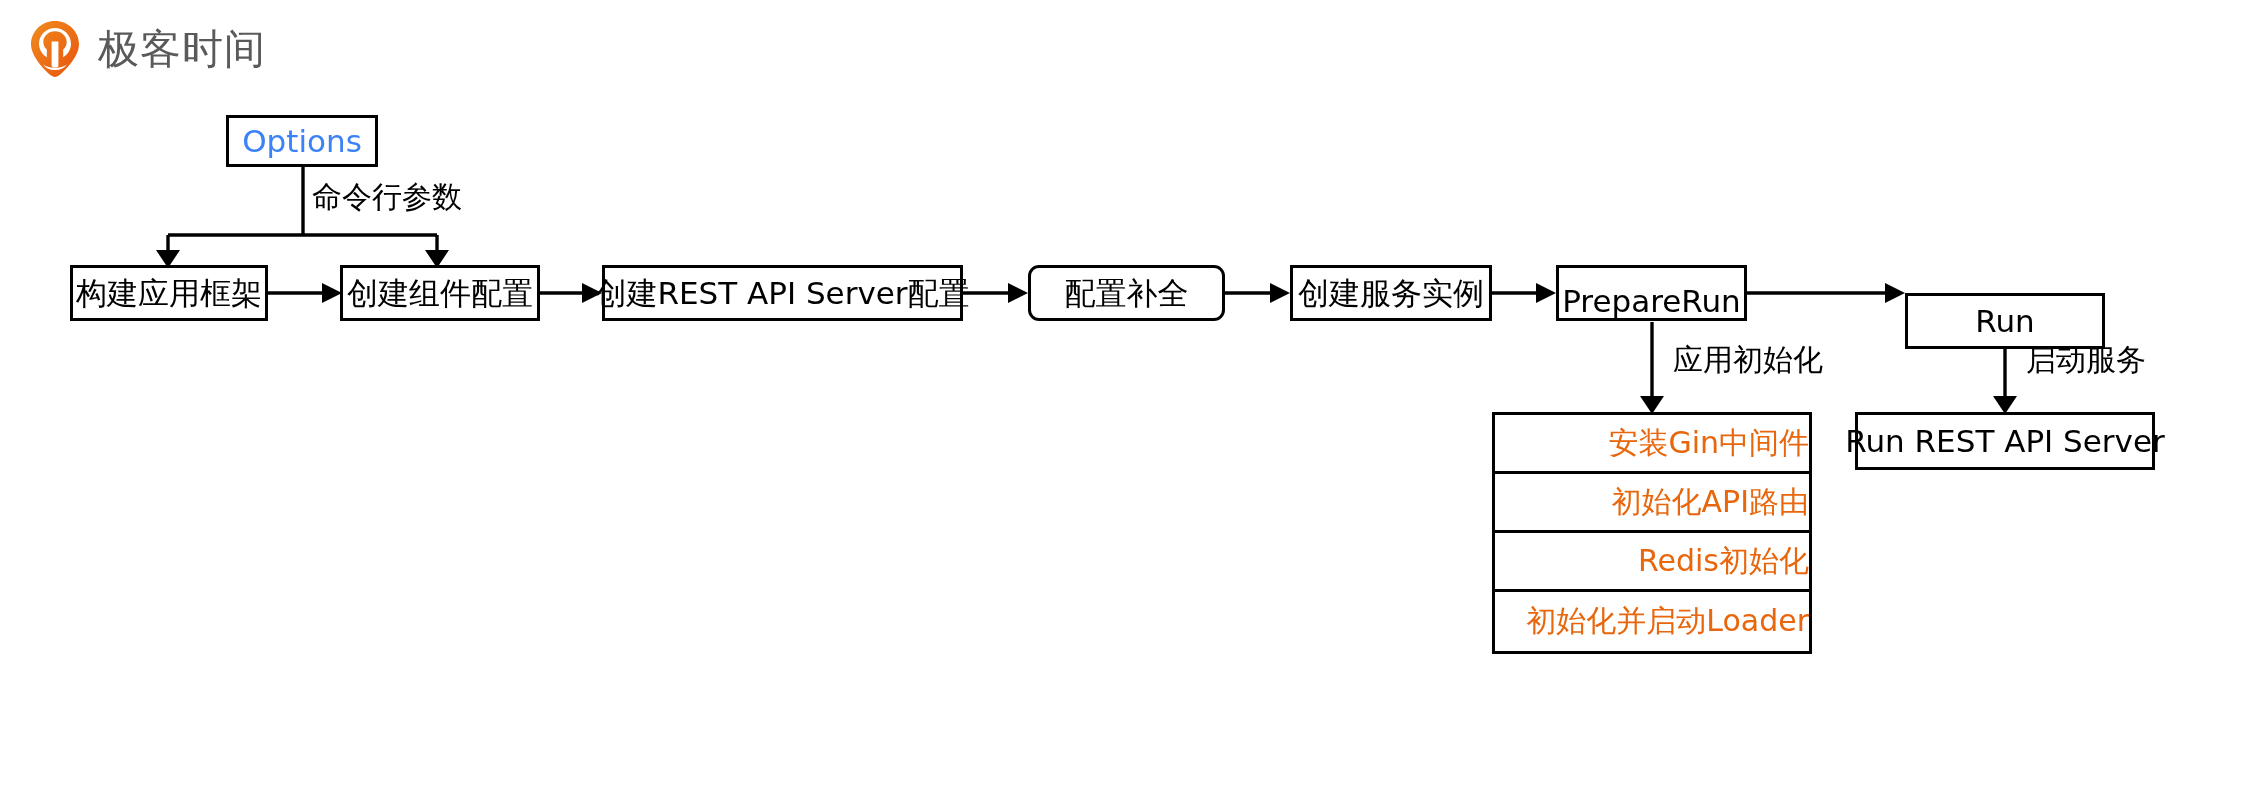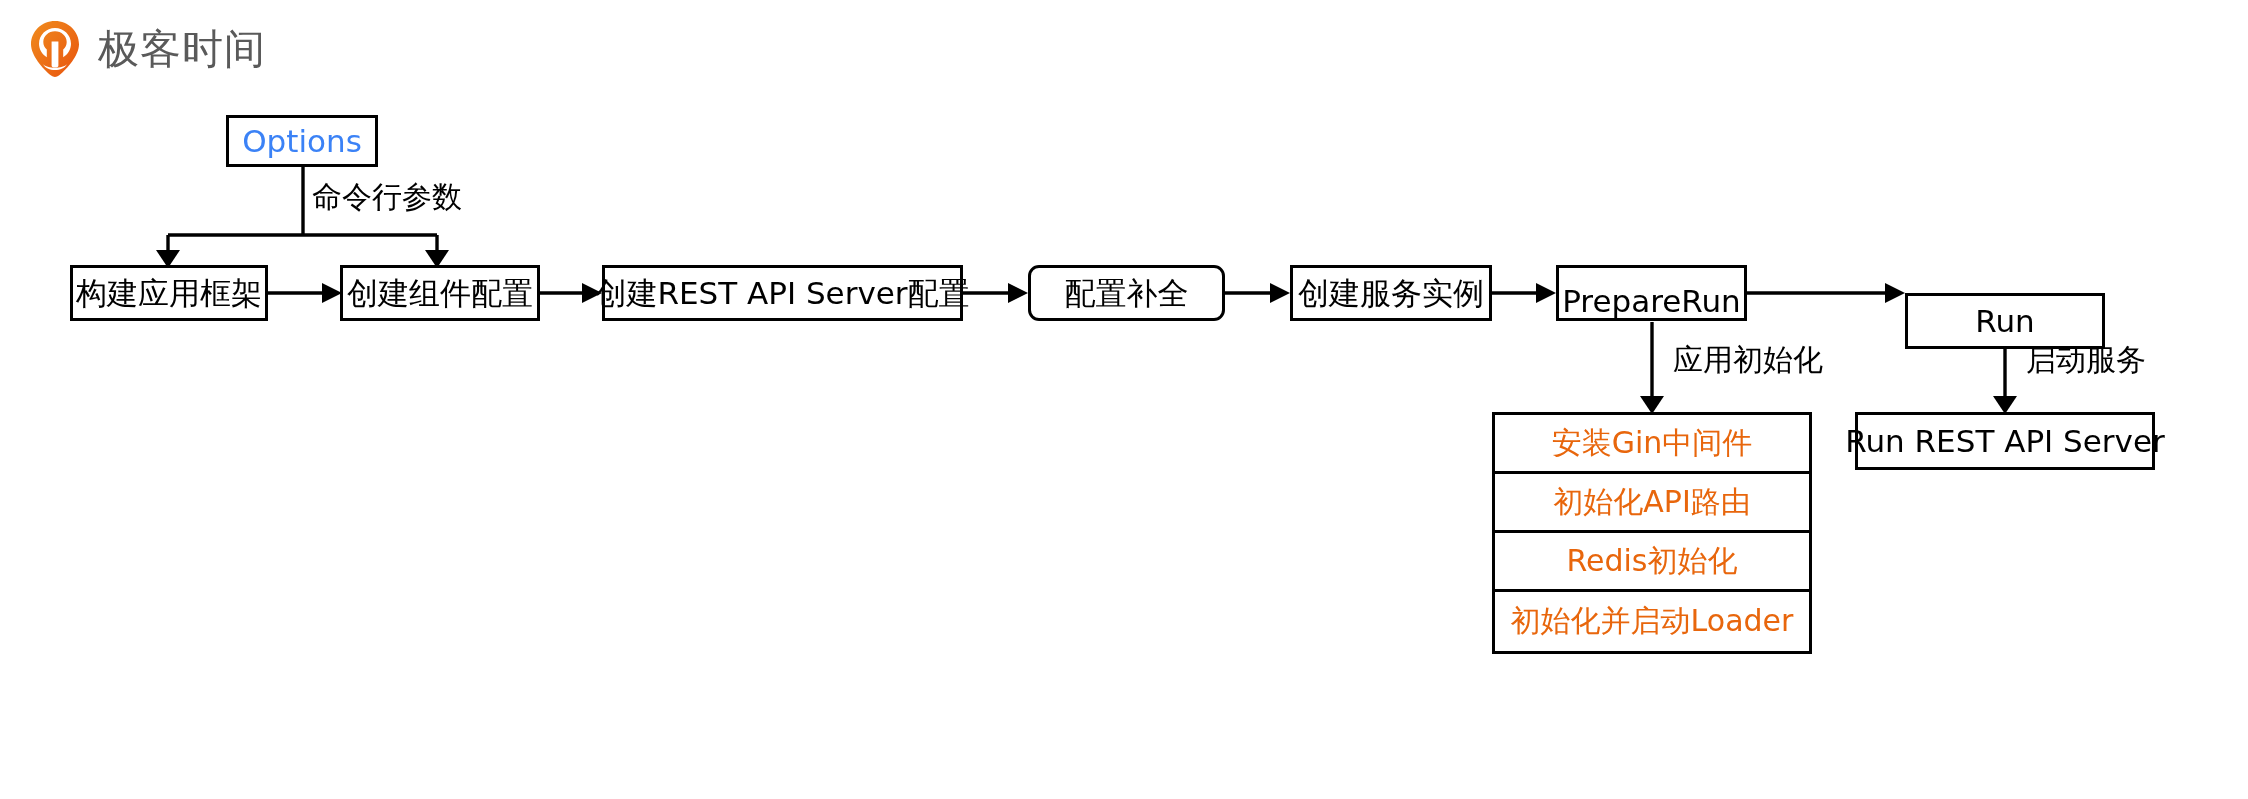--- a/index.html
+++ b/index.html
@@ -70,21 +70,21 @@
     box-sizing: border-box;
     border: 3px solid #000000;
     background: #ffffff;
   }
   .stack-row {
     box-sizing: border-box;
     height: 59px;
     border-bottom: 3px solid #000000;
     display: flex;
     align-items: center;
-    justify-content: center;
+    justify-content: flex-end;
     font-size: 30px;
     color: #e8660c;
     white-space: nowrap;
     font-family: "DejaVu Sans", "Liberation Sans", sans-serif;
   }
   .stack-row:last-child { border-bottom: none; }
 
   
   .edge-label {
     position: absolute;

